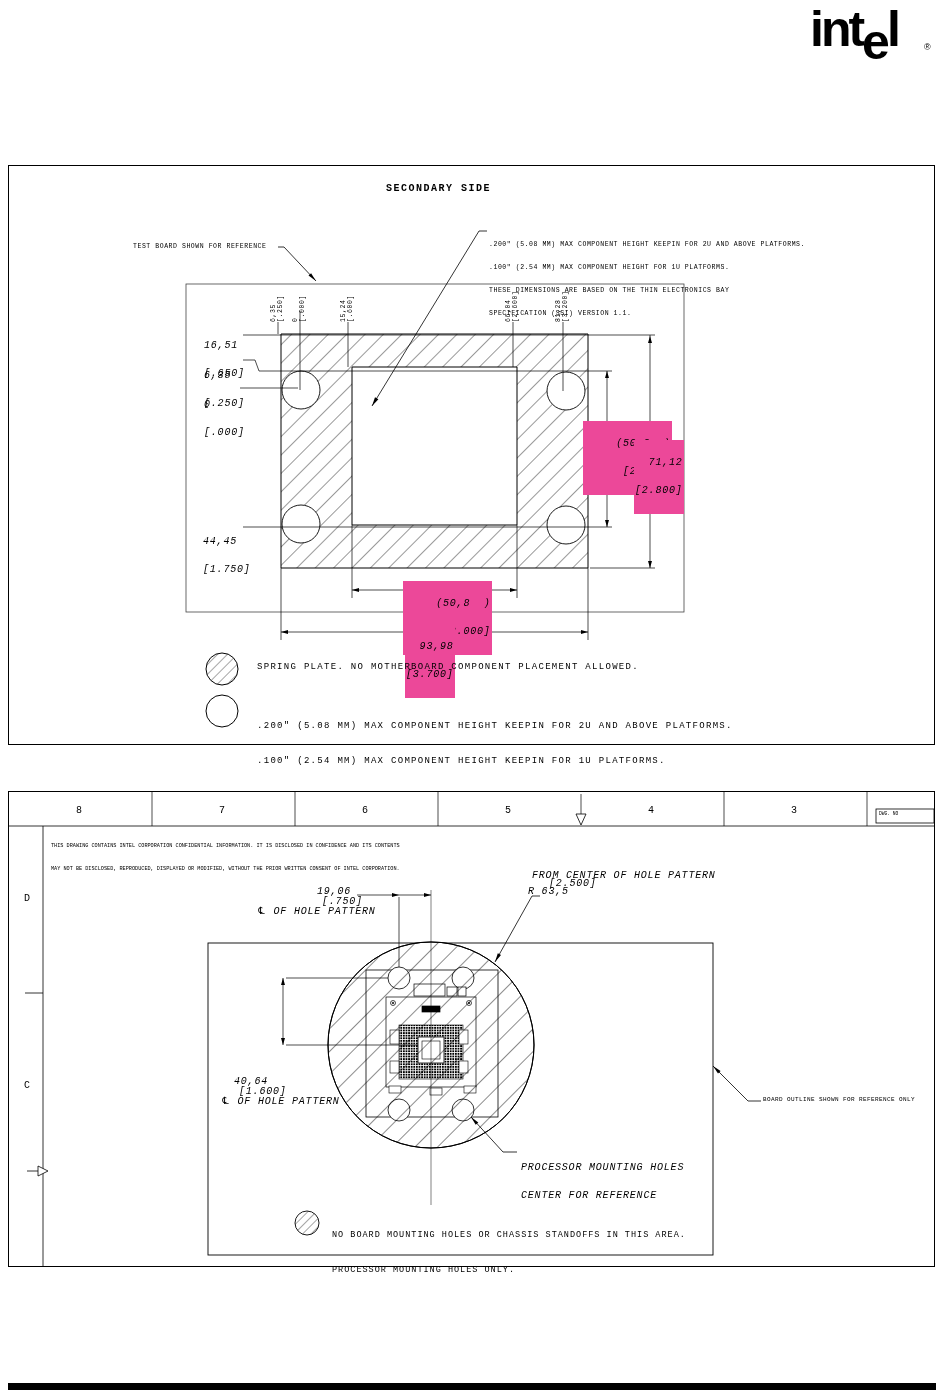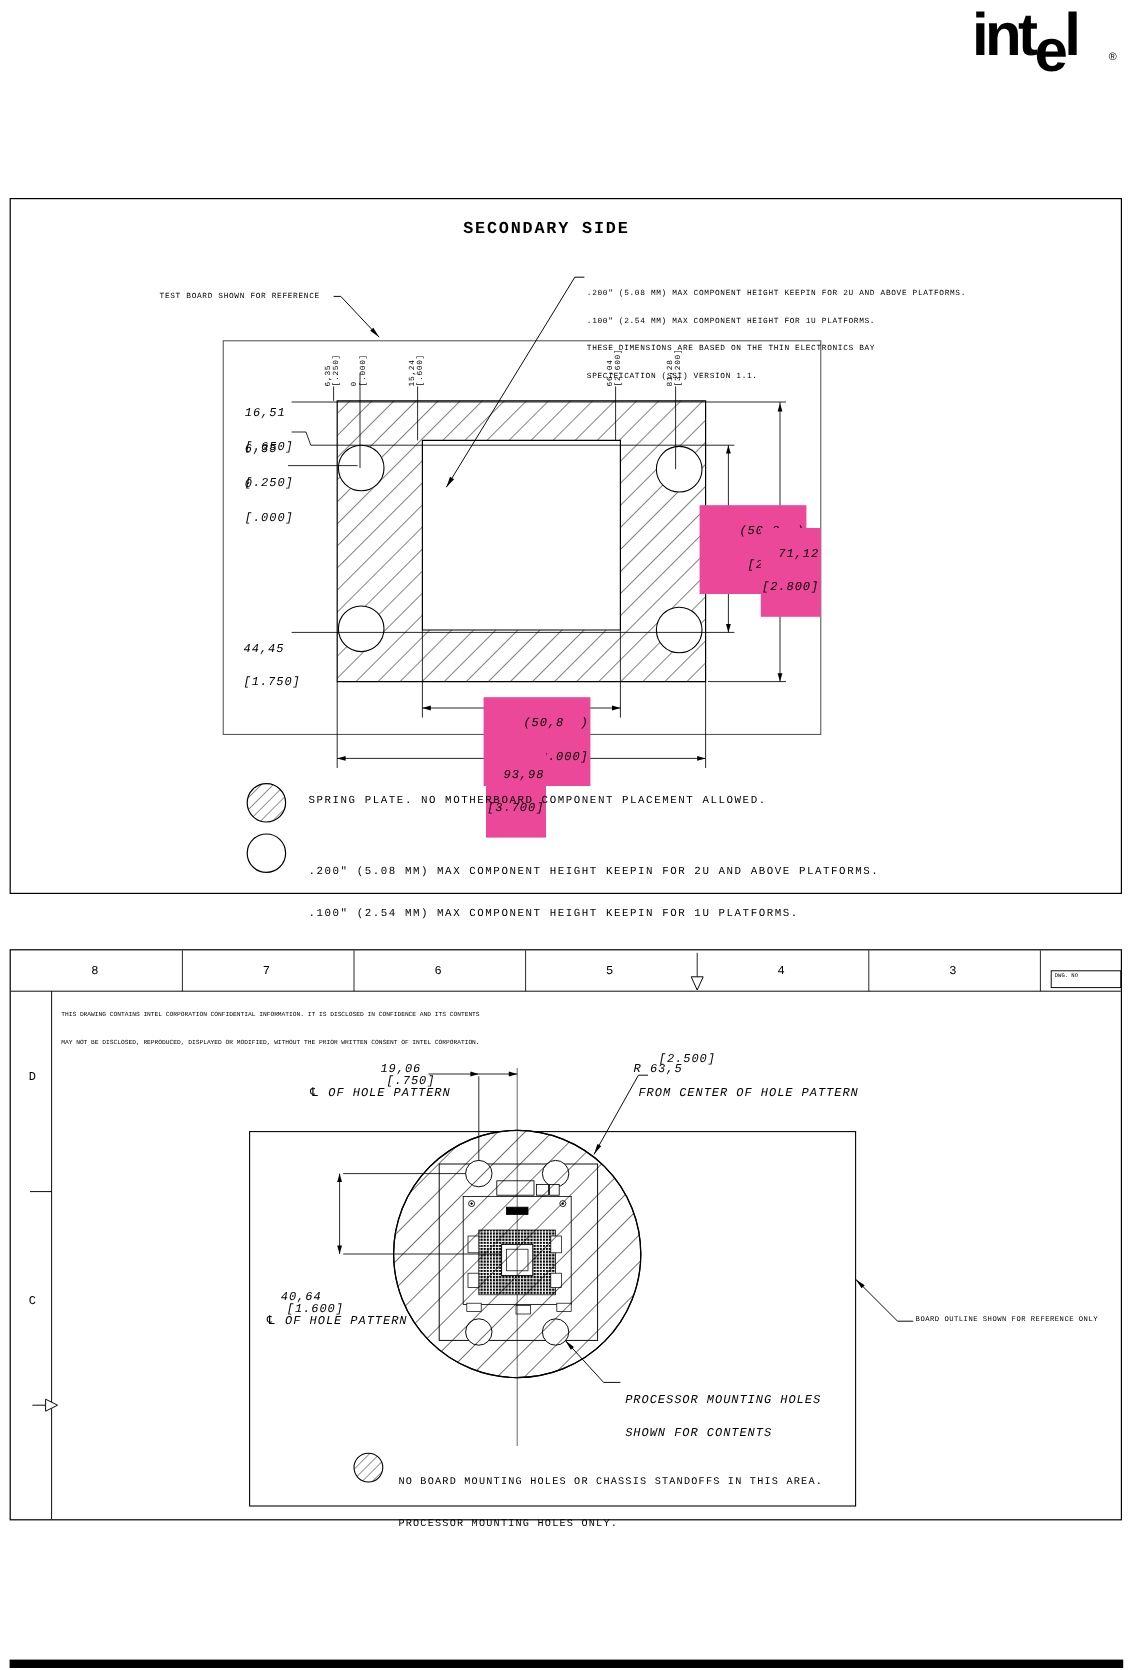--- a/index.html
+++ b/index.html
@@ -13,21 +13,21 @@
   .f6{font-size:6px;letter-spacing:.4px;}
   .f65{font-size:6.5px;letter-spacing:.55px;line-height:7.6px;}
   .f7{font-size:10px;letter-spacing:.8px;line-height:9.2px;font-style:italic;}
   .f85{font-size:8.5px;letter-spacing:1px;line-height:11.5px;}
   .f9{font-size:9px;letter-spacing:1.3px;line-height:11.5px;}
   .f10{font-size:10px;letter-spacing:0;}
   .bg{background:#ec4899;padding:0 1px;text-align:right;}
   .ind{padding-left:3px;margin-left:36px;}
   .ord{position:absolute;transform:rotate(-90deg);transform-origin:0 0;}
   .ord .ln{font-size:6.5px;letter-spacing:.6px;line-height:6.9px;white-space:pre;}
-  .title{font-size:14px;font-weight:bold;letter-spacing:1.5px;}
+  .title{font-size:10px;font-weight:bold;letter-spacing:1.5px;}
   .logo{position:absolute;left:810px;top:0px;font-family:"Liberation Sans","DejaVu Sans",sans-serif;
         font-weight:700;font-size:50px;letter-spacing:-3px;color:#000;text-align:center;}
   .logo .drop{display:inline-block;transform:translateY(13px);}
   .logo .reg{position:absolute;left:114px;top:42px;font-size:9px;font-weight:400;letter-spacing:0;}
   .footbar{position:absolute;left:8px;top:1383px;width:928px;height:7px;background:#000;}
 </style>
 </head>
 <body>
 
 <div class="page">
@@ -300,31 +300,31 @@
 
   <div class="lbl f10" style="left:24px;top:893px;">D</div>
   <div class="lbl f10" style="left:24px;top:1080px;">C</div>
 
   <div class="lbl f7" style="left:317px;top:887px;">19,06</div>
   <div class="lbl f7" style="left:322px;top:897px;">[.750]</div>
   <div class="lbl f7" style="left:257px;top:907px;">℄ OF HOLE PATTERN</div>
 
   <div class="lbl f7" style="left:528px;top:887px;">R 63,5</div>
   <div class="lbl f7" style="left:549px;top:879px;">[2.500]</div>
-  <div class="lbl f7" style="left:532px;top:907px;text-align:center;">FROM CENTER OF HOLE PATTERN</div>
+  <div class="lbl f7" style="left:532px;top:871px;text-align:center;">FROM CENTER OF HOLE PATTERN</div>
 
   <div class="lbl f7" style="left:234px;top:1077px;">40,64</div>
   <div class="lbl f7" style="left:239px;top:1087px;">[1.600]</div>
   <div class="lbl f7" style="left:221px;top:1097px;">℄ OF HOLE PATTERN</div>
 
   <div class="lbl f6" style="left:763px;top:1096px;">BOARD OUTLINE SHOWN FOR REFERENCE ONLY</div>
 
   <div class="lbl f7" style="left:521px;top:1145px;">
     <div>PROCESSOR MOUNTING HOLES</div>
-    <div>SHOWN FOR CONTENTS</div>
+    <div>CENTER FOR REFERENCE</div>
   </div>
 
   <div class="lbl f85" style="left:332px;top:1207px;">
     <div>NO BOARD MOUNTING HOLES OR CHASSIS STANDOFFS IN THIS AREA.</div>
     <div>PROCESSOR MOUNTING HOLES ONLY.</div>
   </div>
 
   <div class="footbar"></div>
 
 </div>

